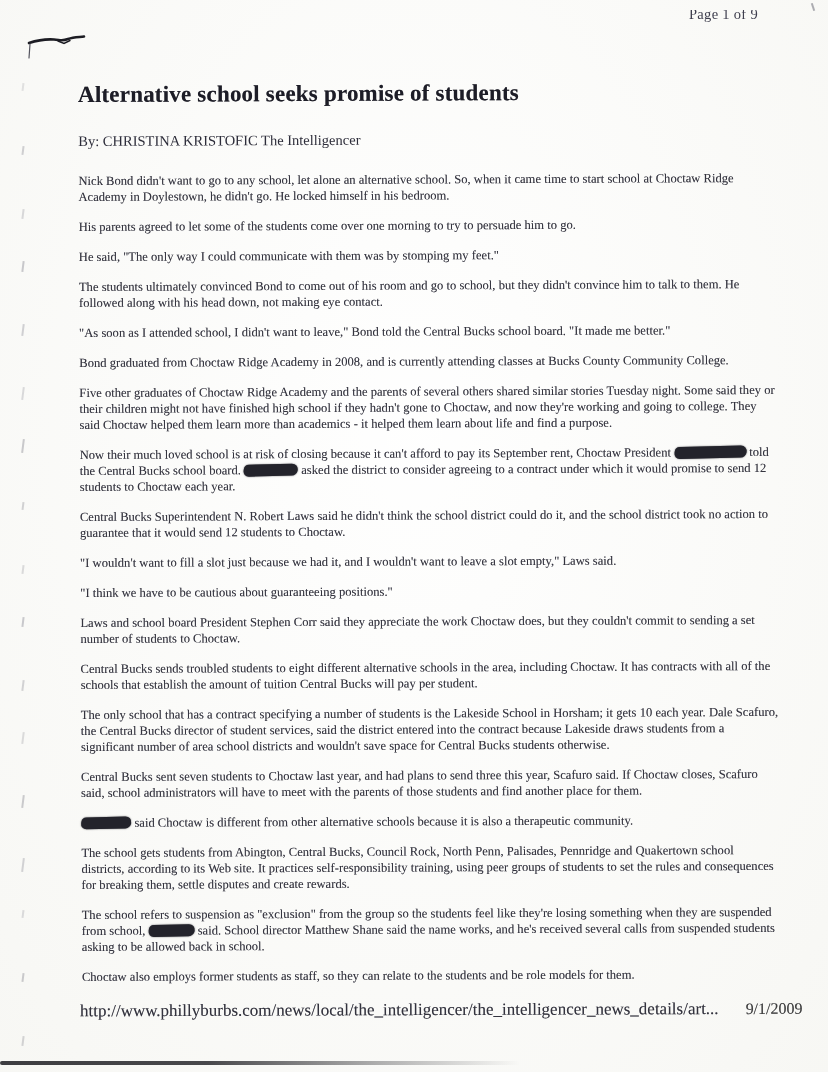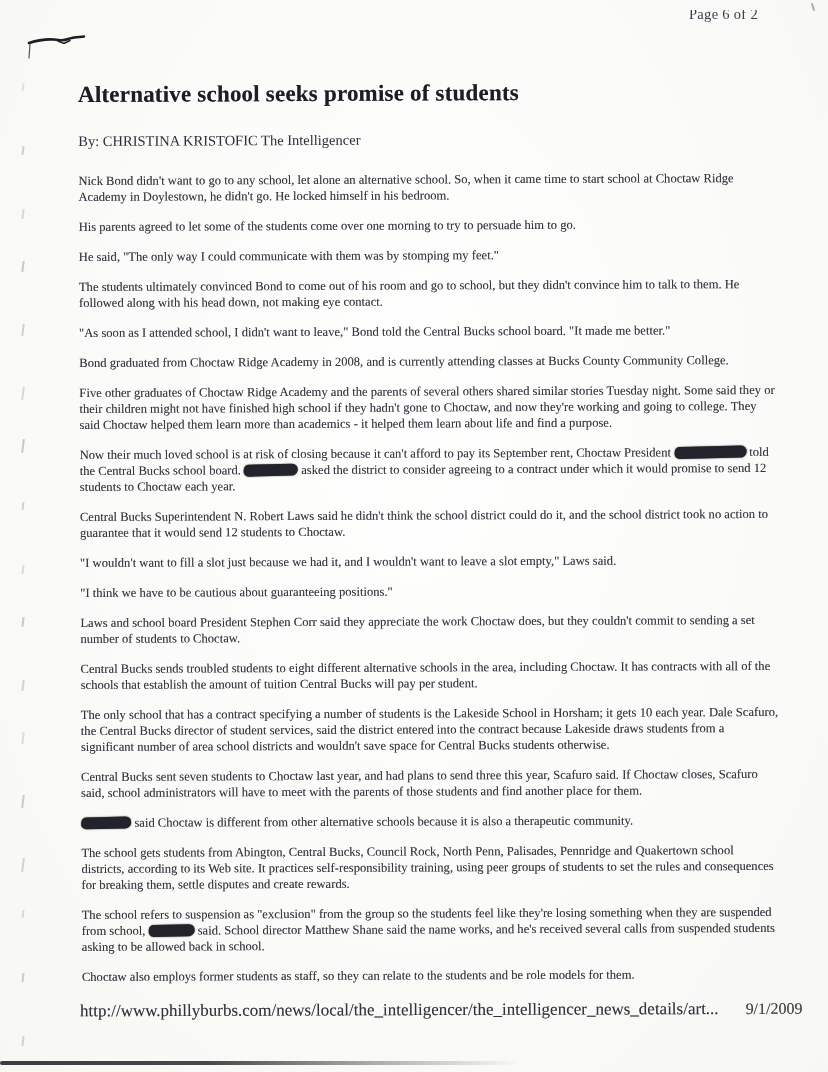--- a/index.html
+++ b/index.html
@@ -121,21 +121,21 @@
     <div class="edge-tick" style="top: 680px; height: 11px; opacity: 0.55;"></div>
     <div class="edge-tick" style="top: 732px; height: 12px; opacity: 0.43;"></div>
     <div class="edge-tick" style="top: 795px; height: 13px; opacity: 0.66;"></div>
     <div class="edge-tick" style="top: 858px; height: 14px; opacity: 0.54;"></div>
     <div class="edge-tick" style="top: 910px; height: 8px; opacity: 0.42;"></div>
     <div class="edge-tick" style="top: 973px; height: 9px; opacity: 0.65;"></div>
     <div class="edge-tick" style="top: 1036px; height: 10px; opacity: 0.53;"></div>
   </div>
 <div class="bottom-bar"></div>
 
-<div class="page-indicator">Page 6 of 2</div>
+<div class="page-indicator">Page 1 of 9</div>
 
 <div class="article">
   <h1>Alternative school seeks promise of students</h1>
   <div class="byline">By: CHRISTINA KRISTOFIC The Intelligencer</div>
   <div id="article-body">
       <p class="para">Nick Bond didn't want to go to any school, let alone an alternative school. So, when it came time to start school at Choctaw Ridge Academy in Doylestown, he didn't go. He locked himself in his bedroom.</p>
       <p class="para">His parents agreed to let some of the students come over one morning to try to persuade him to go.</p>
       <p class="para">He said, "The only way I could communicate with them was by stomping my feet."</p>
       <p class="para">The students ultimately convinced Bond to come out of his room and go to school, but they didn't convince him to talk to them. He followed along with his head down, not making eye contact.</p>
       <p class="para">"As soon as I attended school, I didn't want to leave," Bond told the Central Bucks school board. "It made me better."</p>

